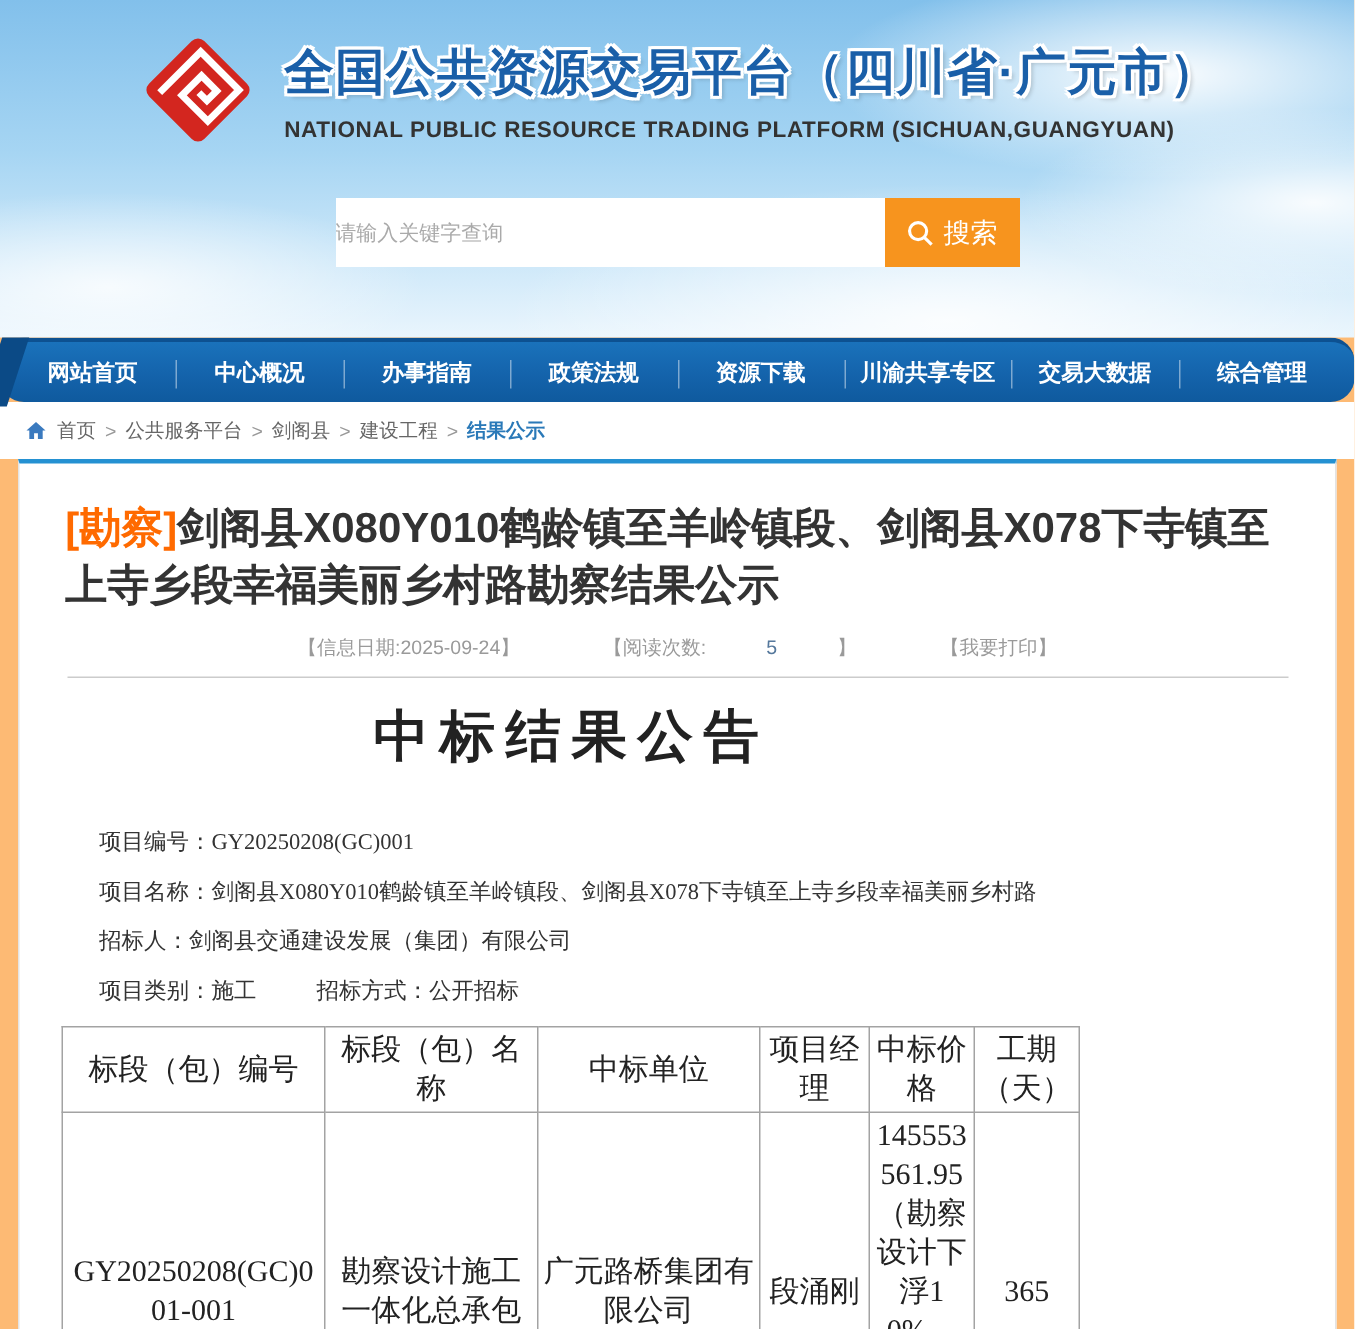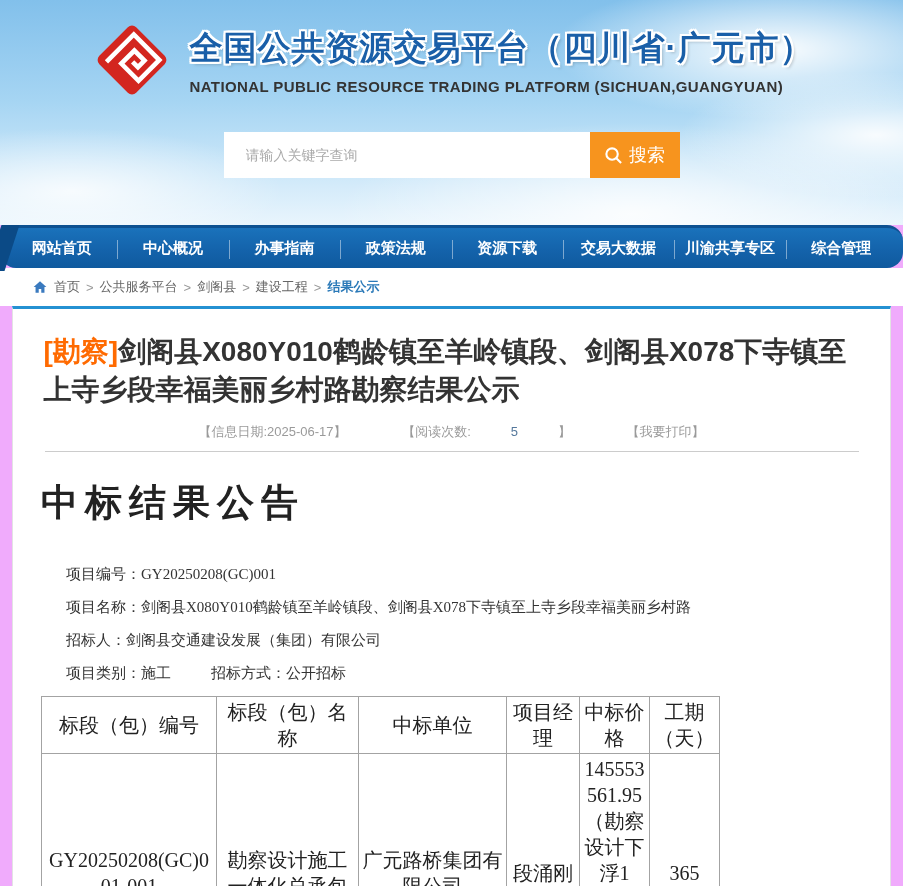--- a/index.html
+++ b/index.html
@@ -1,18 +1,18 @@
 <!DOCTYPE html>
 <html><head>
 <meta charset="utf-8">
 <style>
   * { margin:0; padding:0; box-sizing:border-box; }
   html,body { width:903px; }
   body { font-family:"Liberation Sans", sans-serif; background:#fff; }
-  .page { width:903px; height:886px; overflow:hidden; background:#f0abfc; }
+  .page { width:903px; height:886px; overflow:hidden; background:#fdba74; }
 
   
   .header {
     height:225px; position:relative;
     background:
       radial-gradient(ellipse 320px 100px at 86% 22%, rgba(255,255,255,.95), rgba(255,255,255,0) 70%),
       radial-gradient(ellipse 280px 90px at 97% 60%, rgba(255,255,255,.9), rgba(255,255,255,0) 70%),
       radial-gradient(ellipse 420px 130px at 70% 95%, rgba(255,255,255,.85), rgba(255,255,255,0) 70%),
       radial-gradient(ellipse 300px 90px at 8% 85%, rgba(255,255,255,.8), rgba(255,255,255,0) 70%),
       linear-gradient(180deg,#82c0eb 0%, #a6d5f3 45%, #e9f5fd 100%);
@@ -22,21 +22,21 @@
   .title-block { margin-left:16px; }
   .site-title {
     font-size:33px; font-weight:bold; color:#1a5fa8; letter-spacing:1px;
     text-shadow:-2px -2px 0 #fff, 2px -2px 0 #fff, -2px 2px 0 #fff, 2px 2px 0 #fff,
                 0 -2px 0 #fff, 0 2px 0 #fff, -2px 0 0 #fff, 2px 0 0 #fff, 3px 3px 3px rgba(0,0,0,.18);
   }
   .site-subtitle { font-size:15px; color:#333; margin-top:7px; letter-spacing:.4px; font-weight:bold; }
   .search-row { display:flex; justify-content:center; margin-top:26px; }
   .search-input {
     width:366px; height:46px; border:none; outline:none; background:#fff;
-    font-size:14px; color:#333; padding:0 22px; font-family:"Liberation Sans",sans-serif;
+    font-size:14px; color:#333; padding:0 0; font-family:"Liberation Sans",sans-serif;
   }
   .search-input::placeholder { color:#aaa; }
   .search-btn {
     width:90px; height:46px; border:none; background:#f7941e; color:#fff; font-size:18px;
     display:flex; align-items:center; justify-content:center; gap:6px; cursor:pointer;
     font-family:"Liberation Sans",sans-serif;
   }
 
   
   .nav {
@@ -52,21 +52,21 @@
   .nav-item {
     flex:1; display:flex; align-items:center; justify-content:center; position:relative;
     color:#fff; font-size:15px; font-weight:bold; cursor:pointer; z-index:1; white-space:nowrap;
   }
   .nav-item + .nav-item::before {
     content:""; position:absolute; left:0; top:12px; height:19px; width:1px; background:rgba(255,255,255,.45);
   }
 
   
   .breadcrumb {
-    height:38px; background:#fff; display:flex; align-items:center; padding:0 32px;
+    height:38px; background:#fff; display:flex; align-items:center; padding:0 16px;
     font-size:13px; color:#666;
   }
   .breadcrumb .home-icon { width:16px; height:14px; margin-right:6px; }
   .crumb { color:#666; cursor:pointer; }
   .crumb-sep { margin:0 6px; color:#999; }
   .crumb.current { color:#2a79b8; font-weight:bold; }
 
   
   .content-box {
     margin:0 12px; background:#fff; border:1px solid #e3e3e3; border-top:3px solid #2491d2;
@@ -81,22 +81,22 @@
   .info-row {
     margin-top:14px; text-align:center; font-size:13px; color:#9a9a9a;
   }
   .info-row span { margin:0 26px; }
   .info-row .views-count { margin:0 14px; color:#55789c; }
   .info-sep { width:814px; margin:10px auto 0; border-bottom:1px solid #ccc; }
 
   
   .article { width:680px; margin-left:28px; font-family:"Liberation Serif",serif; color:#333; }
   .article-heading {
-    text-align:left; font-size:37px; font-weight:bold; letter-spacing:7px; color:#222;
-    margin:26px 0 30px; font-family:"Liberation Serif",serif;
+    text-align:center; font-size:37px; font-weight:bold; letter-spacing:7px; color:#222;
+    margin:14px 0 30px; font-family:"Liberation Serif",serif;
   }
   .detail-line { font-size:15px; line-height:33px; padding-left:25px; }
   .detail-line .gap { display:inline-block; width:40px; }
 
   
   table.result { border-collapse:collapse; width:678px; margin-top:6px; table-layout:fixed; }
   table.result th, table.result td {
     border:1px solid #a3a3a3; font-weight:normal; font-size:20px; text-align:center;
     vertical-align:middle; font-family:"Liberation Serif",serif; color:#222;
     padding:2px 3px; word-break:break-all; line-height:26px;
@@ -135,22 +135,22 @@
       </button>
     </div>
   </div>
 
   <div class="nav">
     <div class="nav-item">网站首页</div>
     <div class="nav-item">中心概况</div>
     <div class="nav-item">办事指南</div>
     <div class="nav-item">政策法规</div>
     <div class="nav-item">资源下载</div>
+    <div class="nav-item">川渝共享专区</div>
     <div class="nav-item">交易大数据</div>
-    <div class="nav-item">川渝共享专区</div>
     <div class="nav-item">综合管理</div>
   </div>
 
   <div class="breadcrumb">
     <svg class="home-icon" viewBox="0 0 24 22">
       <path d="M2 11 L12 2 L22 11 L19 11 L19 20 L14 20 L14 14 L10 14 L10 20 L5 20 L5 11 Z" fill="#3a7abf"></path>
     </svg>
     <span class="crumb">首页</span>
     <span class="crumb-sep">&gt;</span>
     <span class="crumb">公共服务平台</span>
@@ -162,21 +162,21 @@
     <span class="crumb current">结果公示</span>
   </div>
 
   <div class="content-box">
 
     <div class="doc-title">
       <span class="tag">[勘察]</span><span>剑阁县X080Y010鹤龄镇至羊岭镇段、剑阁县X078下寺镇至上寺乡段幸福美丽乡村路勘察结果公示</span>
     </div>
 
     <div class="info-row">
-      <span>【信息日期:2025-06-17】</span>
+      <span>【信息日期:2025-09-24】</span>
       <span>【阅读次数:</span><span class="views-count">5</span><span>】</span>
       <span>【我要打印】</span>
     </div>
     <div class="info-sep"></div>
 
     <div class="article">
       <div class="article-heading">中标结果公告</div>
 
       <div class="detail-line">
         <span>项目编号：</span><span>GY20250208(GC)001</span>

